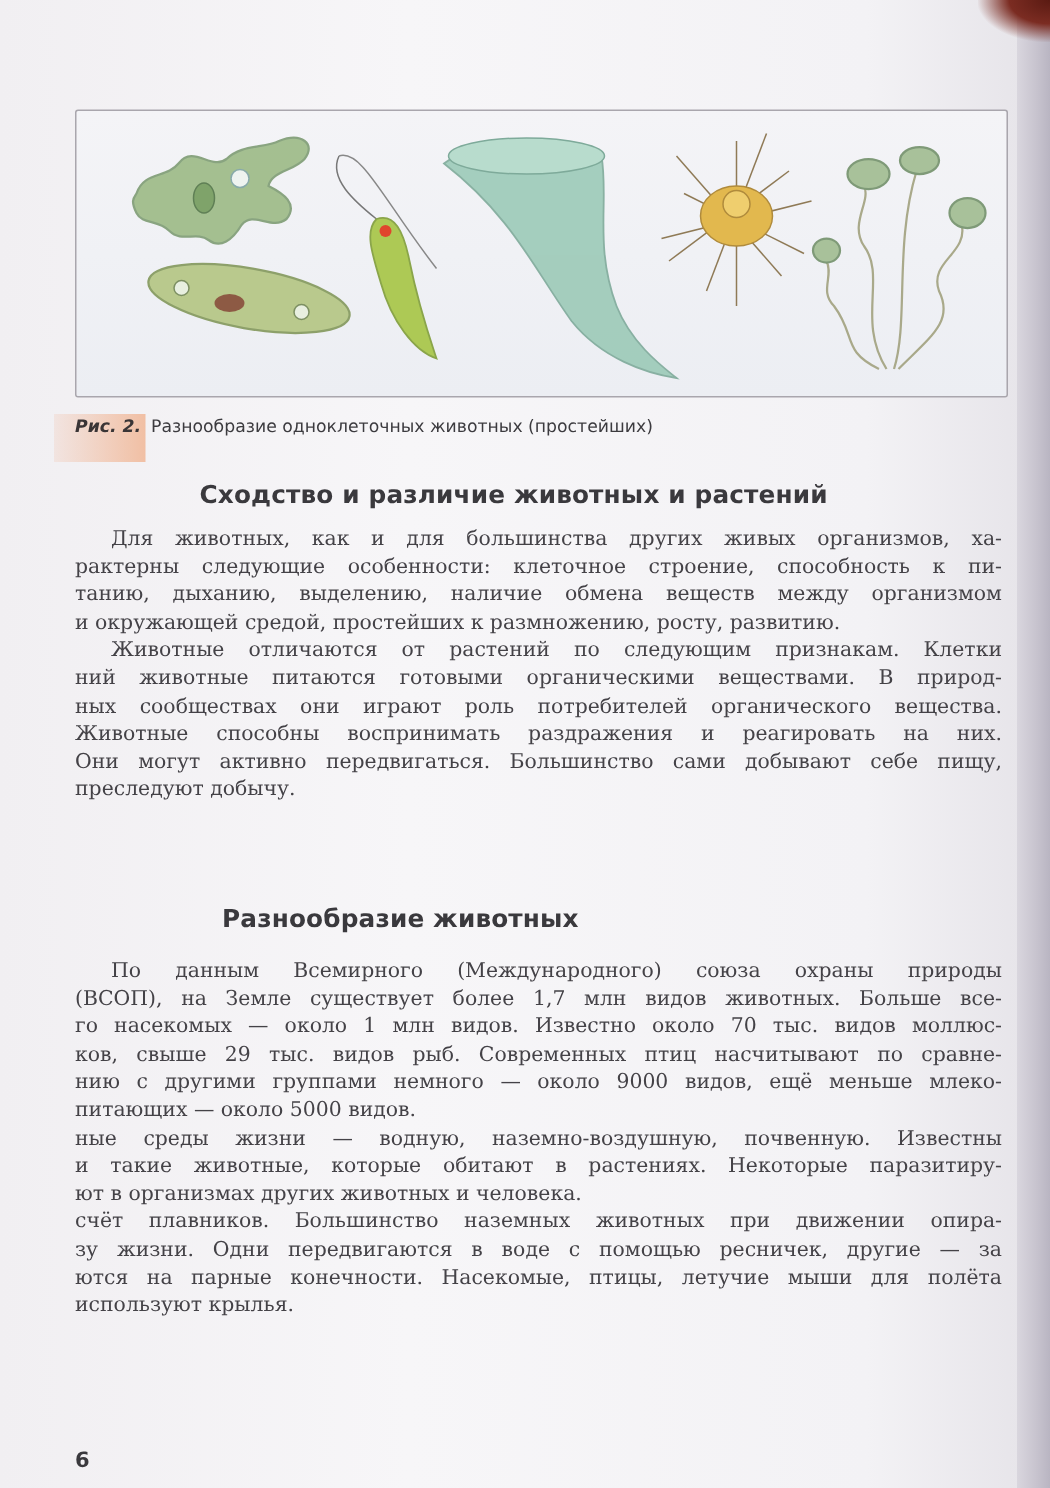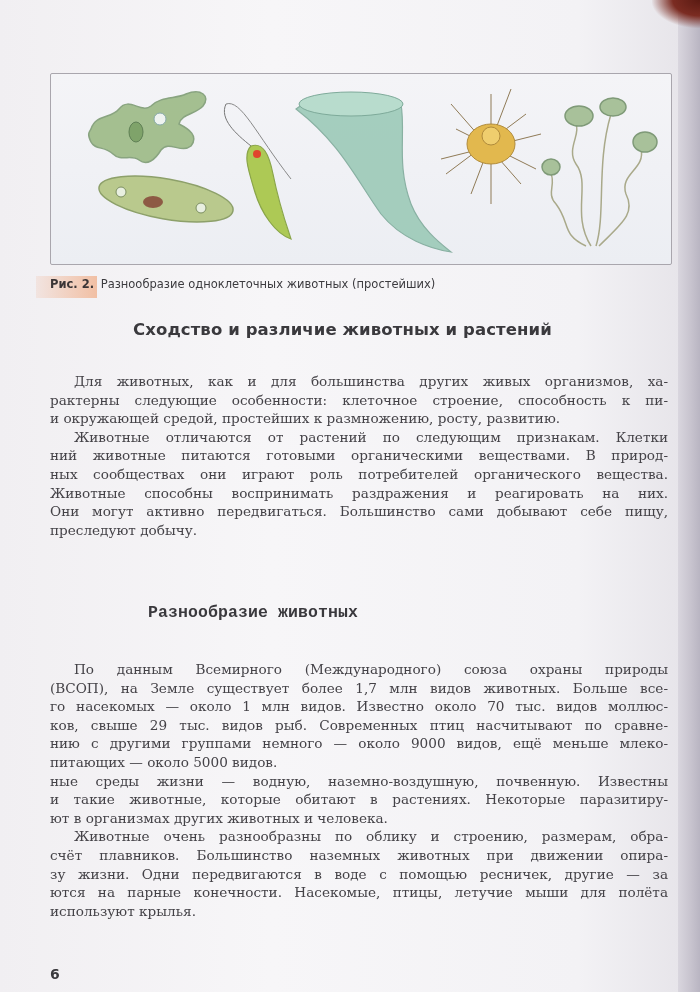--- a/index.html
+++ b/index.html
@@ -28,32 +28,31 @@
     background: linear-gradient(180deg, #f4f4f7 0%, #eceef3 100%);
     overflow: hidden;
   }
   .figure svg { position: absolute; left: 0; top: 0; }
   .caption {
     position: absolute; left: 50px; top: 277px; font-family: "DejaVu Sans", "Liberation Sans", sans-serif;
     font-size: 11.5px; color: #3c3b3f;
   }
   .caption .label {
     background: linear-gradient(90deg, rgba(240,160,120,0.15), rgba(240,170,130,0.7));
-    padding: 1px 3px 7px 14px; margin-left: -14px;
-    color: #3a3536; font-weight: bold;
+    padding: 1px 3px 17px 14px; margin-left: -14px;
+    color: #3a3536; font-weight: bold; font-style: italic;
   }
   .h2 {
     position: absolute; font-family: "DejaVu Sans", "Liberation Sans", sans-serif;
     font-weight: bold; font-size: 16.5px; color: #3a393d; letter-spacing: 0.1px;
   }
   .para {
     position: absolute; left: 50px; width: 618px;
     font-size: 13.6px; line-height: 18.6px; text-align: justify;
     color: #444247;
-    margin-top: 22px;
   }
   .para .line { display: block; text-align: justify; text-align-last: justify; white-space: nowrap; }
   .para .line.last { text-align-last: left; }
   .para .line.indent { padding-left: 24px; }
   .pagenum {
     position: absolute; left: 50px; top: 966px;
     font-family: "DejaVu Sans", "Liberation Sans", sans-serif; font-weight: bold;
     font-size: 14px; color: #3a393d;
   }
 </style>
@@ -117,42 +116,42 @@
   <div class="caption">
     <span class="label">Рис. 2.</span>
     <span>Разнообразие одноклеточных животных (простейших)</span>
   </div>
 
   <div class="h2" style="left:133px; top:320px;">Сходство и различие животных и растений</div>
 
   <div class="para" style="top:350px;">
     <span class="line indent">Для животных, как и для большинства других живых организмов, ха-</span>
     <span class="line">рактерны следующие особенности: клеточное строение, способность к пи-</span>
+    <span class="line">танию, дыханию, выделению, наличие обмена веществ между организмом</span>
     <span class="line last">и окружающей средой, простейших к размножению, росту, развитию.</span>
     <span class="line indent">Животные отличаются от растений по следующим признакам. Клетки</span>
     <span class="line">ний животные питаются готовыми органическими веществами. В природ-</span>
     <span class="line">ных сообществах они играют роль потребителей органического вещества.</span>
     <span class="line">Животные способны воспринимать раздражения и реагировать на них.</span>
     <span class="line">Они могут активно передвигаться. Большинство сами добывают себе пищу,</span>
     <span class="line last">преследуют добычу.</span>
   </div>
 
-  <div class="h2" style="left:148px; top:603px;font-family:Liberation Mono, monospace;">Разнообразие животных</div>
+  <div class="h2" style="left:148px; top:603px;">Разнообразие животных</div>
 
   <div class="para" style="top:638px;">
     <span class="line indent">По данным Всемирного (Международного) союза охраны природы</span>
     <span class="line">(ВСОП), на Земле существует более 1,7 млн видов животных. Больше все-</span>
     <span class="line">го насекомых — около 1 млн видов. Известно около 70 тыс. видов моллюс-</span>
     <span class="line">ков, свыше 29 тыс. видов рыб. Современных птиц насчитывают по сравне-</span>
     <span class="line">нию с другими группами немного — около 9000 видов, ещё меньше млеко-</span>
     <span class="line last">питающих — около 5000 видов.</span>
     <span class="line">ные среды жизни — водную, наземно-воздушную, почвенную. Известны</span>
     <span class="line">и такие животные, которые обитают в растениях. Некоторые паразитиру-</span>
     <span class="line last">ют в организмах других животных и человека.</span>
-    <span class="line indent">Животные очень разнообразны по облику и строению, размерам, обра-</span>
     <span class="line">счёт плавников. Большинство наземных животных при движении опира-</span>
     <span class="line">зу жизни. Одни передвигаются в воде с помощью ресничек, другие — за</span>
     <span class="line">ются на парные конечности. Насекомые, птицы, летучие мыши для полёта</span>
     <span class="line last">используют крылья.</span>
   </div>
 
   <div class="pagenum">6</div>
 </div>
 
 <div class="gutter"></div>

